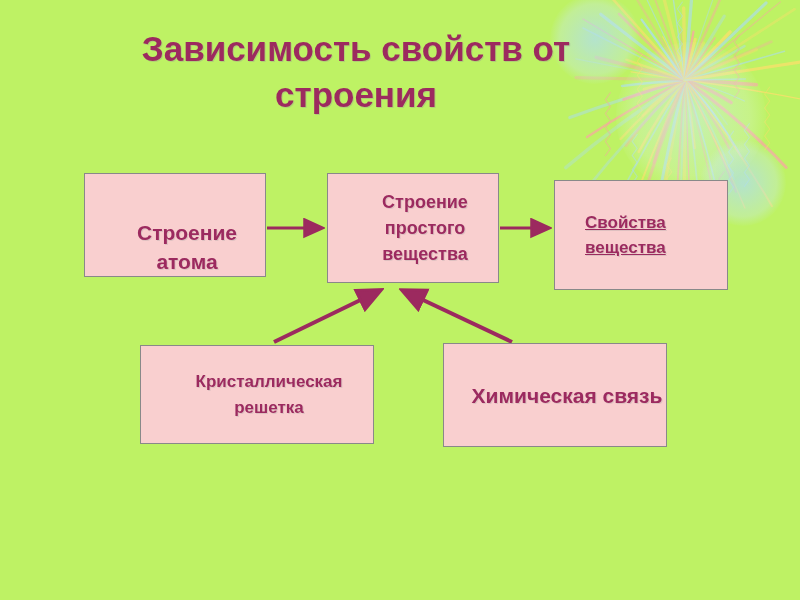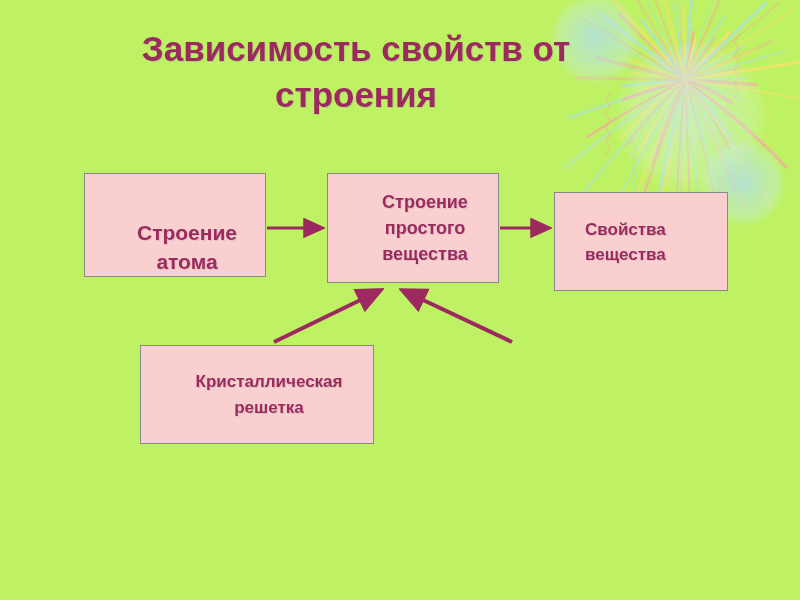--- a/index.html
+++ b/index.html
@@ -70,23 +70,23 @@
     justify-content: center;
     text-align: center;
     text-shadow: 1px 1px 0 rgba(160,160,160,0.30);
   }
   .node .txt { display: block; width: 100%; padding-left: 24px; }
 
   #node-atom       { left: 84px;  top: 173px; width: 182px; height: 104px;
                      font-size: 21px; line-height: 29px; align-items: flex-end; }
   #node-simple     { left: 327px; top: 173px; width: 172px; height: 110px;
                      font-size: 18px; line-height: 26px; }
-  #node-props      { left: 554px; top: 192px; width: 174px; height: 99px;
+  #node-props      { left: 554px; top: 180px; width: 174px; height: 110px;
                      font-size: 17px; line-height: 25px;
-                     justify-content: flex-start; text-align: left; }
+                     justify-content: flex-start; text-align: left; text-decoration: underline; }
   #node-props .txt { padding-left: 30px; text-align: left; }
   #node-lattice    { left: 140px; top: 345px; width: 234px; height: 99px;
                      font-size: 17px; line-height: 26px; }
   #node-bond       { left: 443px; top: 343px; width: 224px; height: 104px;
                      font-size: 21px; line-height: 31px; }
 
   
   #edges {
     position: absolute;
     left: 0; top: 0;
@@ -227,14 +227,17 @@
   </div>
 
   <div class="node" id="node-props">
     <span class="txt">Свойства вещества</span>
   </div>
 
   <div class="node" id="node-lattice">
     <span class="txt">Кристаллическая решетка</span>
   </div>
 
+  <div class="node" id="node-bond">
+    <span class="txt">Химическая связь</span>
+  </div>
 
 </div>
 
 </body></html>

